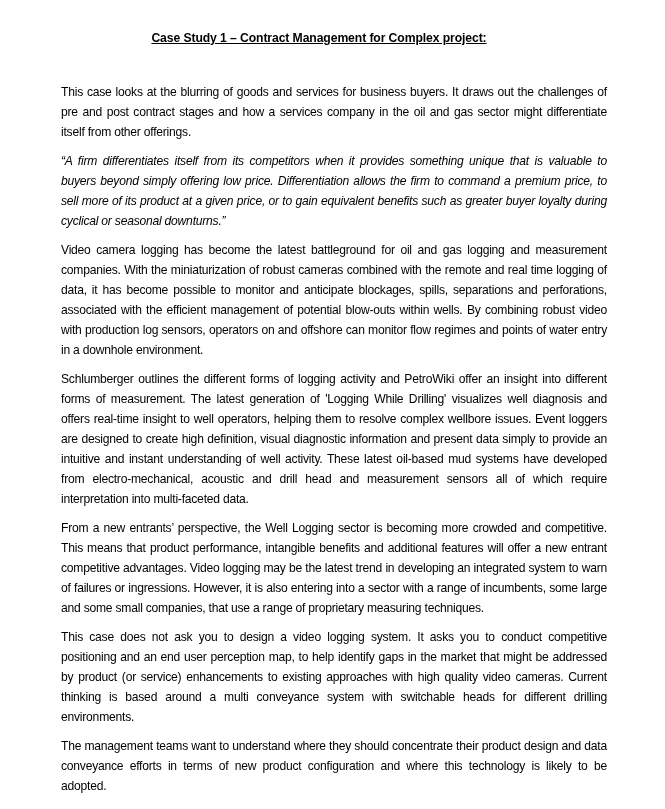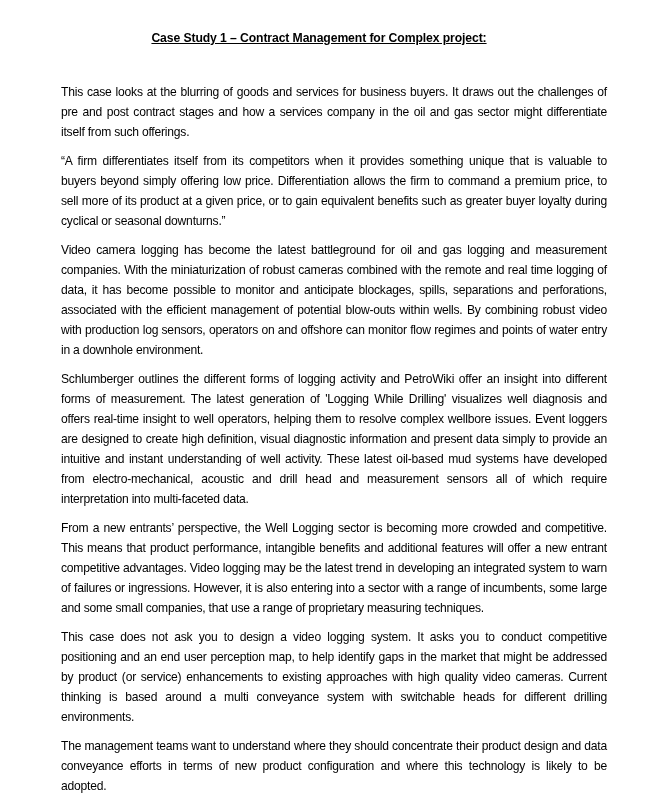--- a/index.html
+++ b/index.html
@@ -43,30 +43,31 @@
     }
     .para {
       margin: 0 0 9.5px 0;
       font-size: 12.1px;
       line-height: 19.9px;
       text-align: justify;
       letter-spacing: -0.22px;
       word-spacing: 0px;
     }
     .para.quote {
+      font-style: italic;
     }
   </style>
 </head>
 <body>
 
 <div class="page">
   <div class="title">Case Study 1 – Contract Management for Complex project:</div>
 
   <div class="body">
-    <p class="para">This case looks at the blurring of goods and services for business buyers. It draws out the challenges of pre and post contract stages and how a services company in the oil and gas sector might differentiate itself from such offerings.</p>
+    <p class="para">This case looks at the blurring of goods and services for business buyers. It draws out the challenges of pre and post contract stages and how a services company in the oil and gas sector might differentiate itself from other offerings.</p>
     <p class="para quote">“A firm differentiates itself from its competitors when it provides something unique that is valuable to buyers beyond simply offering low price. Differentiation allows the firm to command a premium price, to sell more of its product at a given price, or to gain equivalent benefits such as greater buyer loyalty during cyclical or seasonal downturns.”</p>
     <p class="para">Video camera logging has become the latest battleground for oil and gas logging and measurement companies. With the miniaturization of robust cameras combined with the remote and real time logging of data, it has become possible to monitor and anticipate blockages, spills, separations and perforations, associated with the efficient management of potential blow-outs within wells. By combining robust video with production log sensors, operators on and offshore can monitor flow regimes and points of water entry in a downhole environment.</p>
     <p class="para">Schlumberger outlines the different forms of logging activity and PetroWiki offer an insight into different forms of measurement. The latest generation of 'Logging While Drilling' visualizes well diagnosis and offers real-time insight to well operators, helping them to resolve complex wellbore issues. Event loggers are designed to create high definition, visual diagnostic information and present data simply to provide an intuitive and instant understanding of well activity. These latest oil-based mud systems have developed from electro-mechanical, acoustic and drill head and measurement sensors all of which require interpretation into multi-faceted data.</p>
     <p class="para">From a new entrants’ perspective, the Well Logging sector is becoming more crowded and competitive. This means that product performance, intangible benefits and additional features will offer a new entrant competitive advantages. Video logging may be the latest trend in developing an integrated system to warn of failures or ingressions. However, it is also entering into a sector with a range of incumbents, some large and some small companies, that use a range of proprietary measuring techniques.</p>
     <p class="para">This case does not ask you to design a video logging system. It asks you to conduct competitive positioning and an end user perception map, to help identify gaps in the market that might be addressed by product (or service) enhancements to existing approaches with high quality video cameras. Current thinking is based around a multi conveyance system with switchable heads for different drilling environments.</p>
     <p class="para">The management teams want to understand where they should concentrate their product design and data conveyance efforts in terms of new product configuration and where this technology is likely to be adopted.</p>
   </div>
 </div>
 
 </body></html>

